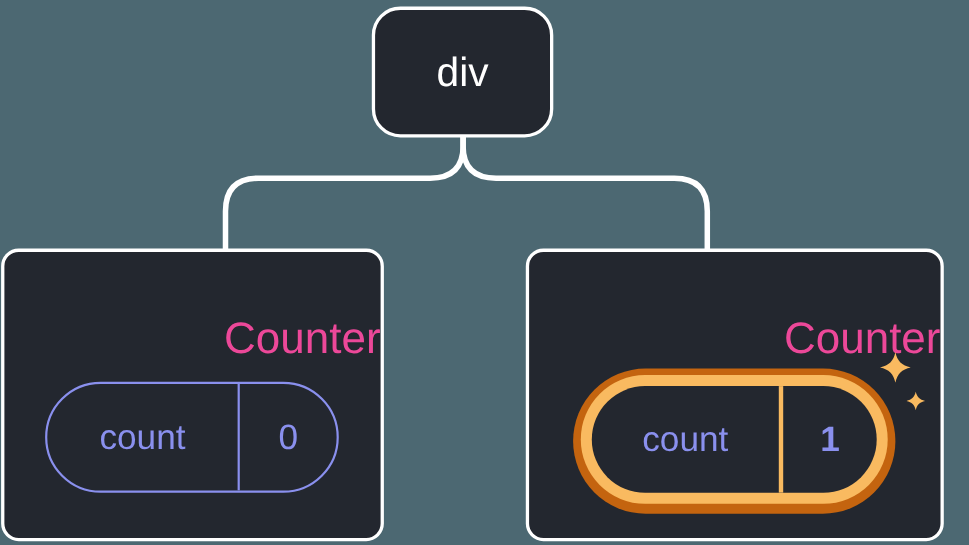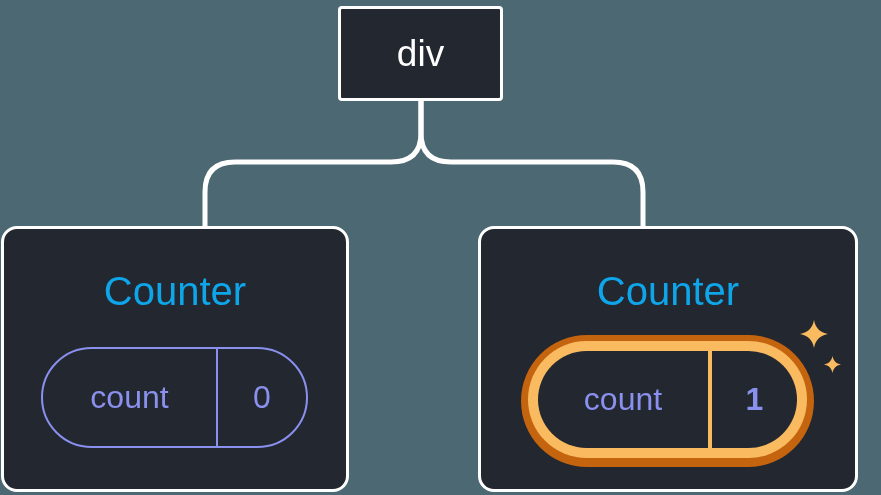--- a/index.html
+++ b/index.html
@@ -18,47 +18,47 @@
     position: absolute;
     inset: 0;
     pointer-events: none;
   }
 
   .node-root {
     position: absolute;
     left: 338px;
     top: 6px;
     width: 165px;
-    height: 95px;
+    height: 119px;
     background: #23272F;
     border: 3px solid #FFFFFF;
-    border-radius: 4px;
+    border-radius: 26px;
     display: flex;
     align-items: center;
     justify-content: center;
     color: #FFFFFF;
     font-size: 37px;
     font-weight: 400;
   }
 
   .card {
     position: absolute;
     top: 226px;
     height: 266px;
     background: #23272F;
     border: 3px solid #FFFFFF;
     border-radius: 16px;
   }
   .card-left  { left: 1px;   width: 348px; }
   .card-right { left: 478px; width: 380px; }
 
   .card-title {
-    margin-top: 42px;
-    text-align: center;
-    color: #0ea5e9;
+    margin-top: 59px;
+    text-align: right;
+    color: #ec4899;
     font-size: 40px;
     font-weight: 500;
     line-height: 1;
   }
 
   
   .pill-plain {
     position: absolute;
     left: 37px;
     top: 118px;

